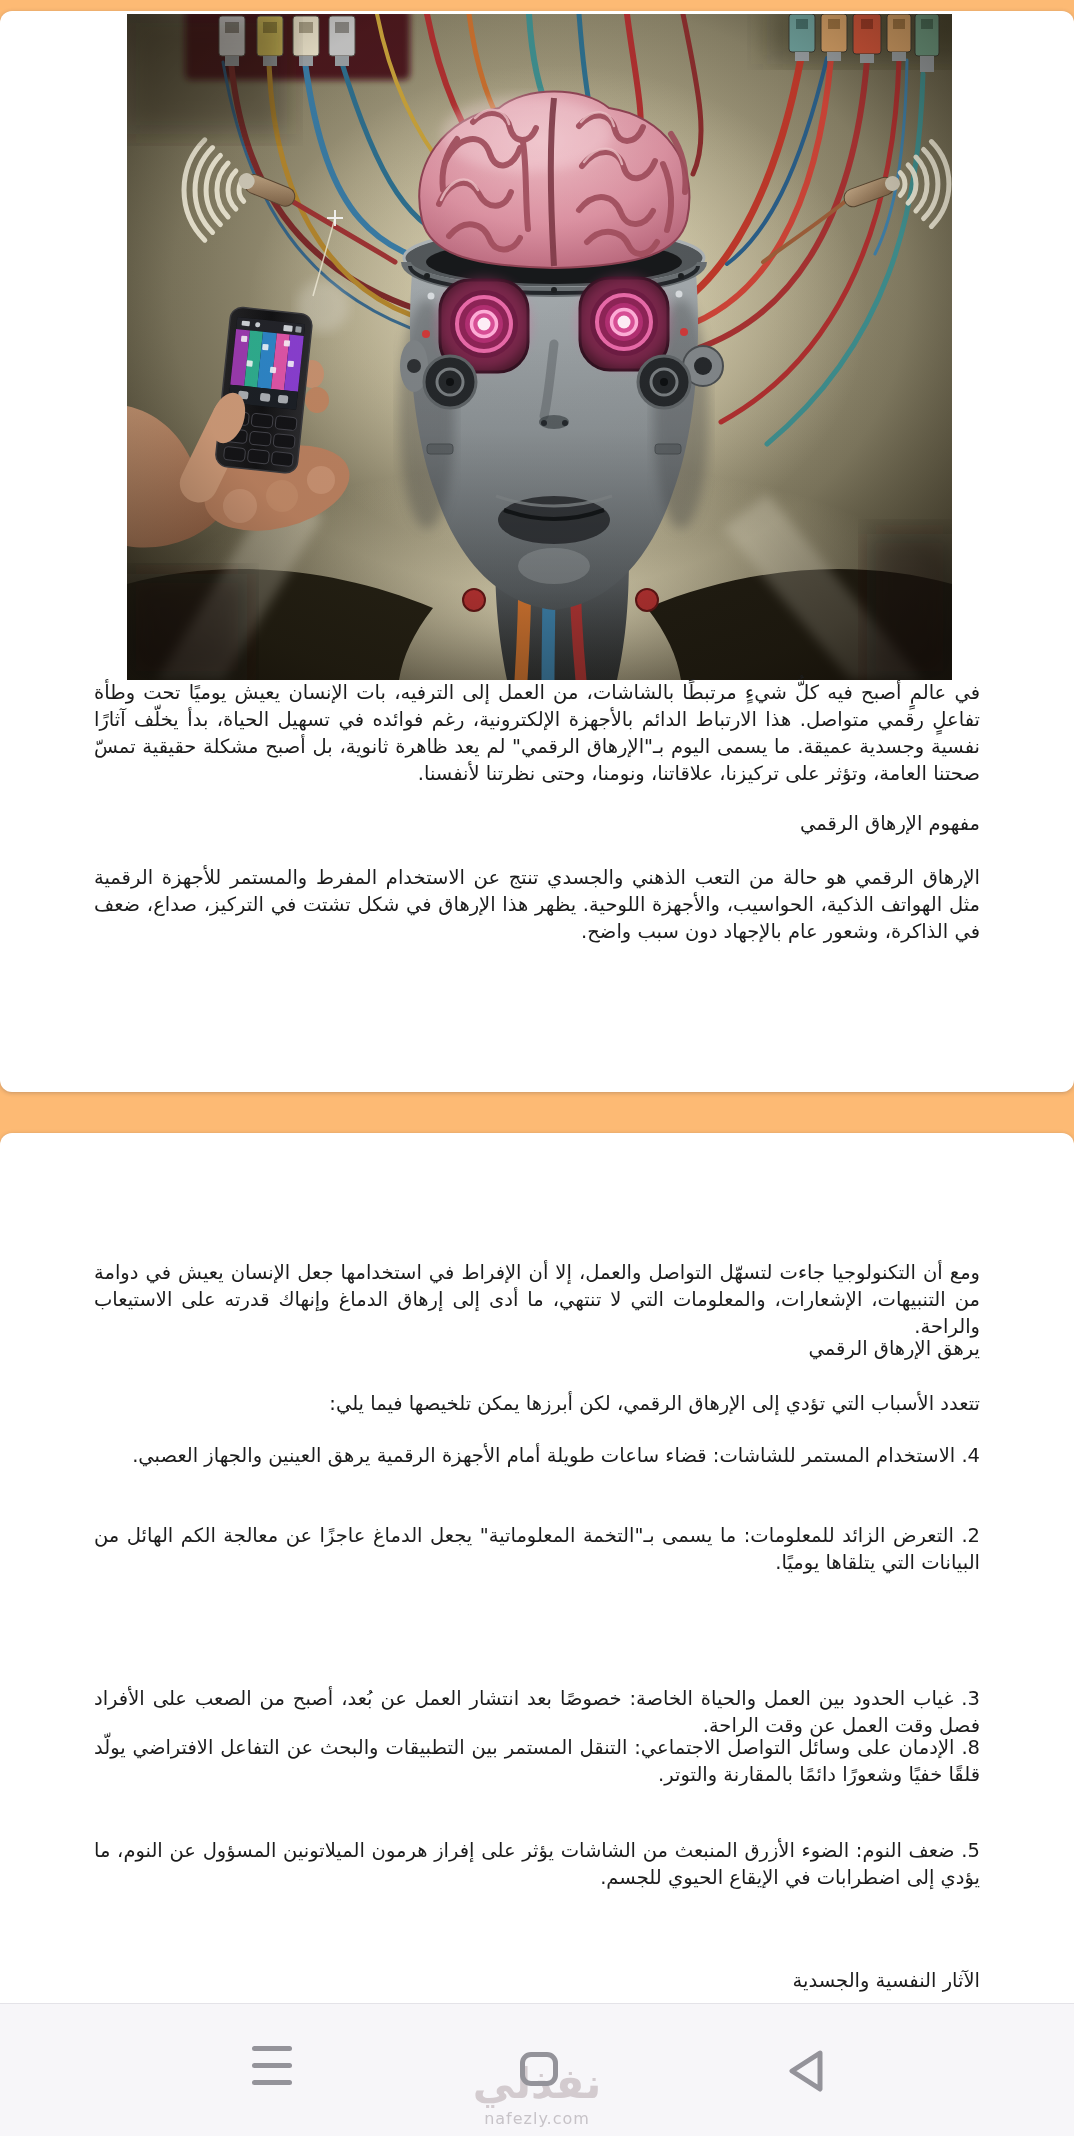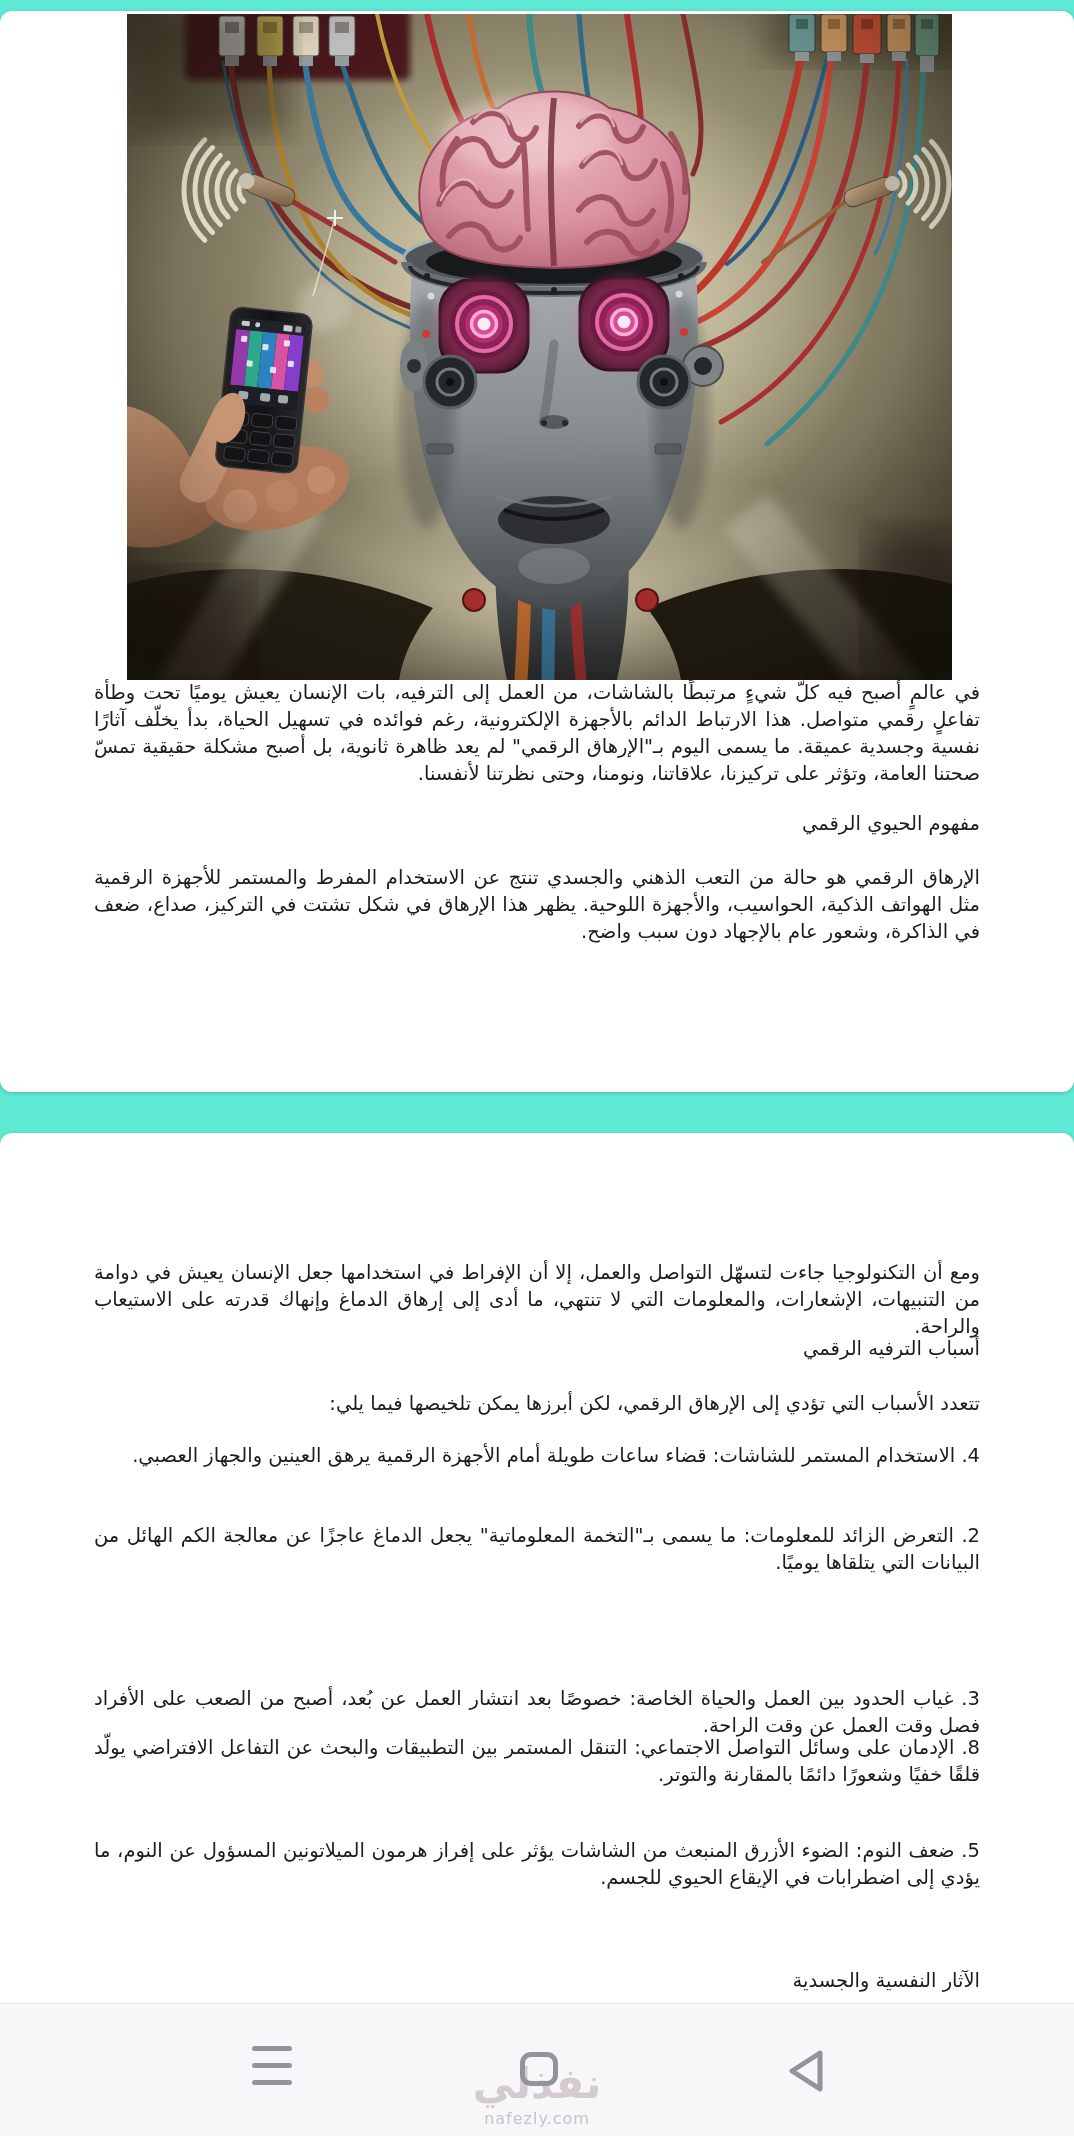--- a/index.html
+++ b/index.html
@@ -1,16 +1,16 @@
 <!DOCTYPE html>
 <html lang="ar"><head>
 <meta charset="utf-8">
 <style>
   html,body{margin:0;padding:0;background:#dcdbe0;}
-  .screen{position:relative;width:1074px;height:2136px;background:#5eead4;overflow:hidden;
+  .screen{position:relative;width:1074px;height:2136px;background:#fdba74;overflow:hidden;
           font-family:"DejaVu Sans",sans-serif;}
   .page{position:absolute;left:0;width:1074px;background:#fff;border-radius:12px;
         box-shadow:0 1px 4px rgba(40,40,60,.25);}
   .page1{top:11px;height:1081px;}
   .page2{top:1133px;height:1010px;border-radius:12px 12px 0 0;}
   .hero{position:absolute;left:127px;top:14px;width:825px;height:666px;margin:0;overflow:hidden;}
   .tb{position:absolute;left:94px;width:886px;direction:rtl;color:#1c1c1c;
       font-size:19.5px;line-height:27px;text-align:justify;margin:0;}
   .hd{text-align:right;}
   .navbar{position:absolute;left:0;top:2003px;width:1074px;height:133px;background:#f7f6f9;
@@ -371,25 +371,25 @@
       </g>
 
       <rect width="825" height="666" fill="url(#vignG)"></rect>
       <rect x="0" y="0" width="160" height="120" fill="#1c180c" opacity=".35" filter="url(#b14)"></rect>
       <rect x="0" y="560" width="120" height="106" fill="#12100a" opacity=".4" filter="url(#b14)"></rect>
       <rect x="740" y="520" width="85" height="146" fill="#12100a" opacity=".38" filter="url(#b14)"></rect>
     </svg>
   </figure>
 
   <p class="tb" style="top:679px">في عالمٍ أصبح فيه كلُّ شيءٍ مرتبطًا بالشاشات، من العمل إلى الترفيه، بات الإنسان يعيش يوميًا تحت وطأة تفاعلٍ رقمي متواصل. هذا الارتباط الدائم بالأجهزة الإلكترونية، رغم فوائده في تسهيل الحياة، بدأ يخلّف آثارًا نفسية وجسدية عميقة. ما يسمى اليوم بـ"الإرهاق الرقمي" لم يعد ظاهرة ثانوية، بل أصبح مشكلة حقيقية تمسّ صحتنا العامة، وتؤثر على تركيزنا، علاقاتنا، ونومنا، وحتى نظرتنا لأنفسنا.</p>
-  <p class="tb hd" style="top:810px">مفهوم الحيوي الرقمي</p>
+  <p class="tb hd" style="top:810px">مفهوم الإرهاق الرقمي</p>
   <p class="tb" style="top:864px">الإرهاق الرقمي هو حالة من التعب الذهني والجسدي تنتج عن الاستخدام المفرط والمستمر للأجهزة الرقمية مثل الهواتف الذكية، الحواسيب، والأجهزة اللوحية. يظهر هذا الإرهاق في شكل تشتت في التركيز، صداع، ضعف في الذاكرة، وشعور عام بالإجهاد دون سبب واضح.</p>
 
   <p class="tb" style="top:1259px">ومع أن التكنولوجيا جاءت لتسهّل التواصل والعمل، إلا أن الإفراط في استخدامها جعل الإنسان يعيش في دوامة من التنبيهات، الإشعارات، والمعلومات التي لا تنتهي، ما أدى إلى إرهاق الدماغ وإنهاك قدرته على الاستيعاب والراحة.</p>
-  <p class="tb hd" style="top:1335px">أسباب الترفيه الرقمي</p>
+  <p class="tb hd" style="top:1335px">يرهق الإرهاق الرقمي</p>
   <p class="tb" style="top:1390px">تتعدد الأسباب التي تؤدي إلى الإرهاق الرقمي، لكن أبرزها يمكن تلخيصها فيما يلي:</p>
   <p class="tb" style="top:1442px">4. الاستخدام المستمر للشاشات: قضاء ساعات طويلة أمام الأجهزة الرقمية يرهق العينين والجهاز العصبي.</p>
   <p class="tb" style="top:1522px">2. التعرض الزائد للمعلومات: ما يسمى بـ"التخمة المعلوماتية" يجعل الدماغ عاجزًا عن معالجة الكم الهائل من البيانات التي يتلقاها يوميًا.</p>
   <p class="tb" style="top:1685px">3. غياب الحدود بين العمل والحياة الخاصة: خصوصًا بعد انتشار العمل عن بُعد، أصبح من الصعب على الأفراد فصل وقت العمل عن وقت الراحة.</p>
   <p class="tb" style="top:1734px">8. الإدمان على وسائل التواصل الاجتماعي: التنقل المستمر بين التطبيقات والبحث عن التفاعل الافتراضي يولّد قلقًا خفيًا وشعورًا دائمًا بالمقارنة والتوتر.</p>
   <p class="tb" style="top:1837px">5. ضعف النوم: الضوء الأزرق المنبعث من الشاشات يؤثر على إفراز هرمون الميلاتونين المسؤول عن النوم، ما يؤدي إلى اضطرابات في الإيقاع الحيوي للجسم.</p>
   <p class="tb hd" style="top:1967px">الآثار النفسية والجسدية</p>
 
   <div class="navbar">
     <div class="wm">

